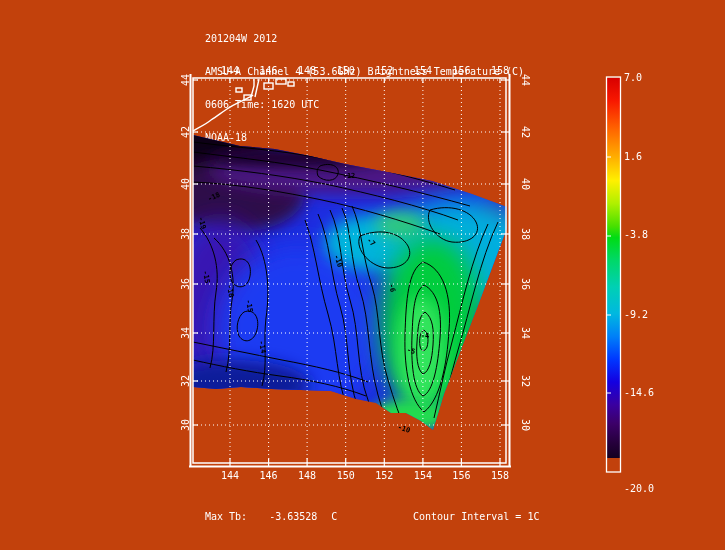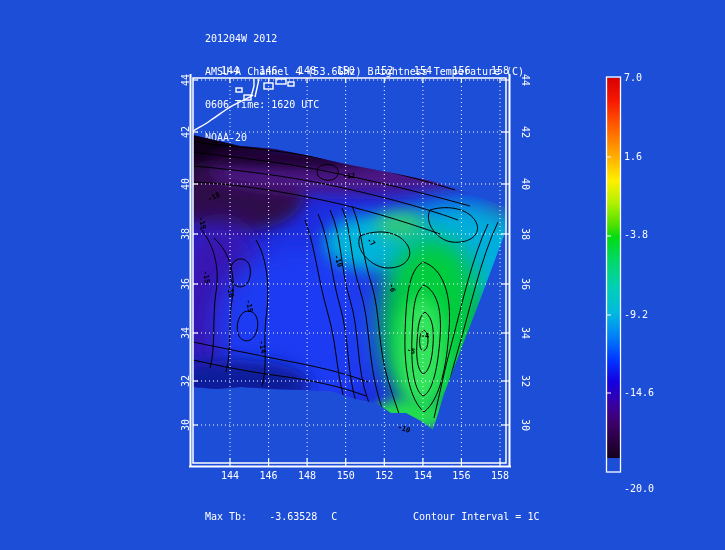--- a/index.html
+++ b/index.html
@@ -1,16 +1,16 @@
 <!DOCTYPE html>
 <html><head>
 <meta charset="utf-8">
 <style>
   html,body{margin:0;padding:0;background:#000;}
-  #screen{position:relative;width:725px;height:550px;background:#1d4ed8;overflow:hidden;
+  #screen{position:relative;width:725px;height:550px;background:#c2410c;overflow:hidden;
           font-family:"DejaVu Sans Mono", monospace;color:#fff;}
   .abs{position:absolute;}
   .titles{left:205px;top:11px;font-size:10px;line-height:11px;white-space:pre;}
   .titles div{height:11px;}
   .footer{top:503px;font-size:10px;white-space:pre;margin-top:8px;}
   .ticklabel{position:absolute;font-size:10px;width:40px;text-align:center;height:11px;line-height:11px;}
   .yticklabel{position:absolute;font-size:10px;width:30px;height:10px;line-height:10px;text-align:center;}
   .rotL{transform:rotate(-90deg);}
   .rotR{transform:rotate(90deg);}
   .cbarlabel{position:absolute;font-size:10px;height:10px;line-height:10px;white-space:pre;}
@@ -20,21 +20,21 @@
 </style>
 </head>
 <body>
 
 <div id="screen">
 
   <div class="abs titles">
     <div>201204W 2012</div>
     <div>AMSU-A Channel 4 (53.6GHz) Brightness Temperature (C)</div>
     <div>0606 Time: 1620 UTC</div>
-    <div>NOAA-20</div>
+    <div>NOAA-18</div>
   </div>
 
   <svg id="gfx" width="725" height="550" viewBox="0 0 725 550">
     <defs>
       <clipPath id="swathClip">
         <polygon points="193,135 240,146 275,149 310,156 345,164 392,173 432,181 472,194 507,207
                          507,228 492,268 477,308 460,352 444,394 433,430
                          421,421 406,413 391,413 376,403 356,399 331,391 301,390 271,389 241,387 216,389 193,387"></polygon>
       </clipPath>
       <filter id="b6" x="-60%" y="-60%" width="220%" height="220%">

